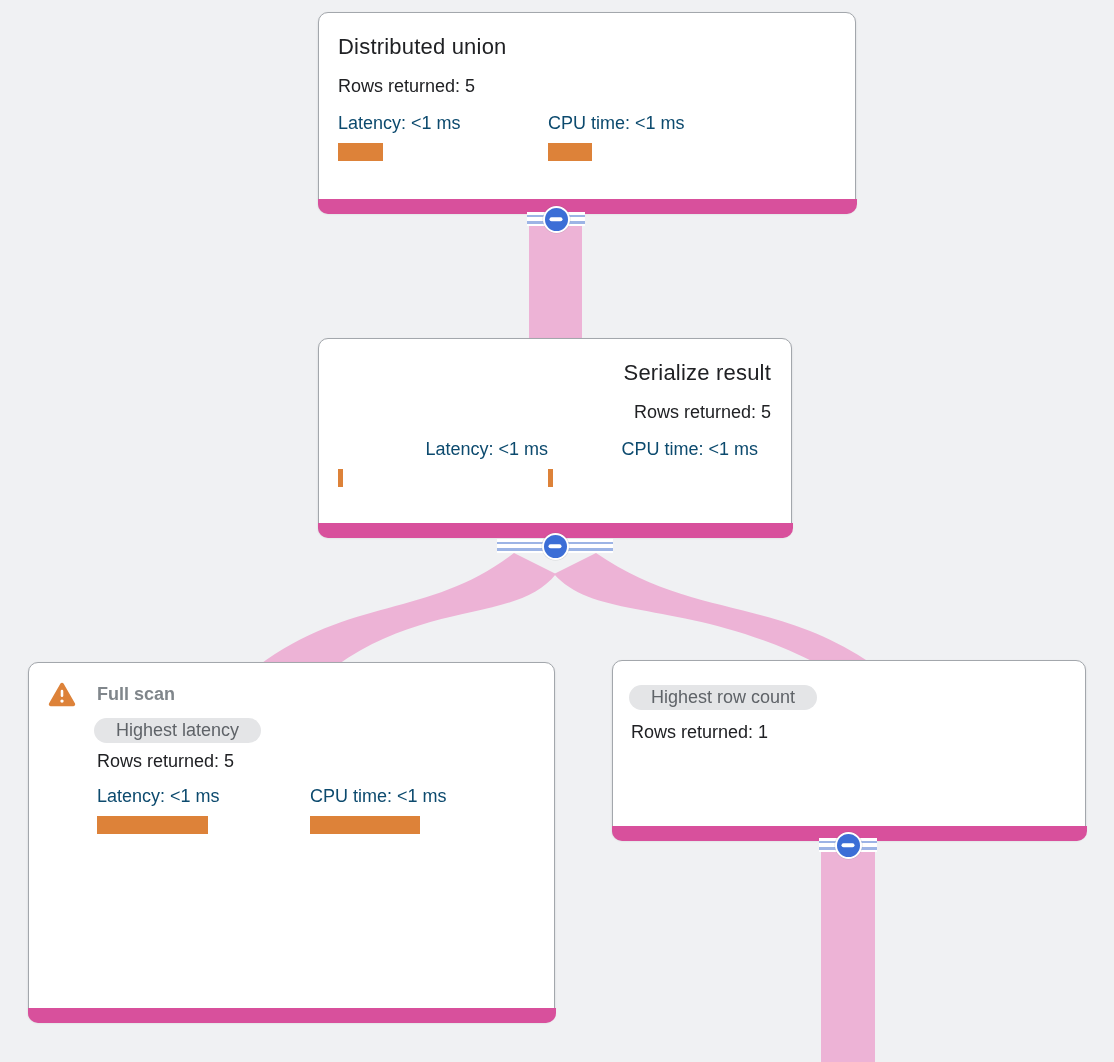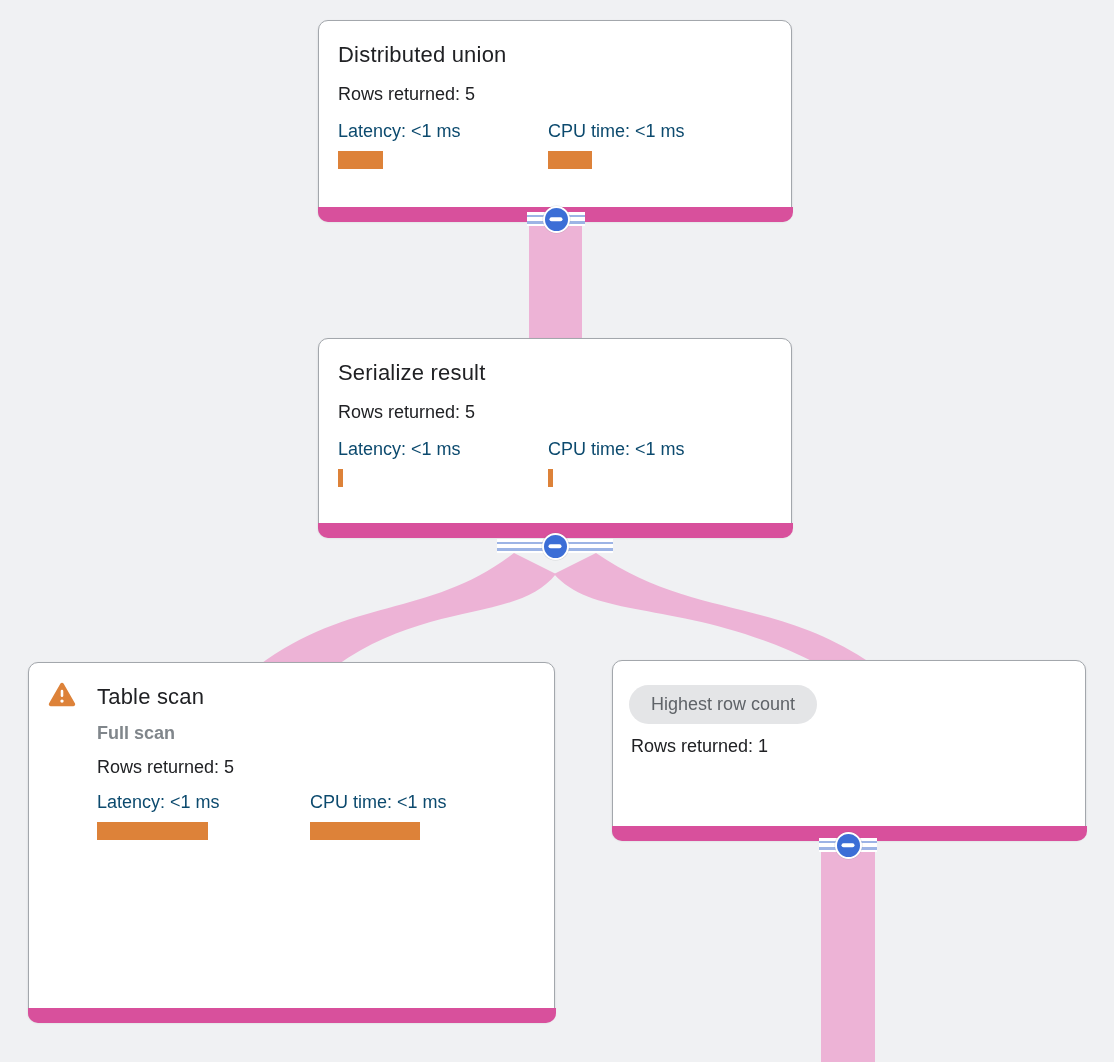--- a/index.html
+++ b/index.html
@@ -26,25 +26,25 @@
   .title{font-size:22px;font-weight:500;letter-spacing:.2px;margin:0 0 16px 0;color:#202124;}
   .rows{font-size:18px;margin:12px 0 16px 0;color:#202124;}
   .metrics{display:flex;}
   .metric .mlabel{font-size:18px;margin:0 0 9px 0;color:#0c4a6e;}
   .bar{height:18px;background:#dd8239;}
   .subtitle{font-size:18px;margin:0 0 9px 0;color:#202124;}
   .scantype{font-size:18px;margin:0 0 13px 0;color:#80868b;font-weight:bold;}
   .badge-row{margin:0 0 8px -3px;}
   .badge{
     display:inline-block;background:#e4e5e7;color:#5f6368;
-    font-size:18px;padding:9px 22px;border-radius:21px;
+    font-size:18px;padding:2px 22px;border-radius:21px;
   }
-  .c1{left:318px;top:20px;width:474px;height:201px;padding:21px 20px 0 19px;}
+  .c1{left:318px;top:12px;width:538px;height:201px;padding:21px 20px 0 19px;}
   .c1 .metric{width:210px;}
-  .c2{left:318px;top:338px;width:474px;height:199px;padding:21px 20px 0 19px;}
+  .c2{left:318px;top:338px;width:474px;height:199px;padding:21px 20px 0 19px;text-align:right;}
   .c2 .metric{width:210px;}
   .c3{left:28px;top:662px;width:527px;height:360px;padding:21px 20px 0 68px;}
   .c3 .metric{width:213px;}
   .c3 .title{margin-bottom:13px;}
   .c3 .rows{margin-bottom:14px;margin-top:4px;}
   .warn{position:absolute;left:19px;top:19px;width:28px;height:26px;}
   .c4{left:612px;top:660px;width:474px;height:180px;padding:24px 20px 0 18px;}
   .c4 .title{margin-bottom:13px;}
   .c4 .badge-row{margin:0 0 11px -2px;}
   
@@ -110,22 +110,24 @@
     </div>
     <div class="footer"></div>
   </div>
 
   <div class="card c3">
     <svg class="warn" viewBox="0 0 24 22">
       <path d="M10.55 1.4 L0.95 18.1 a1.7 1.7 0 0 0 1.47 2.55 h19.16 a1.7 1.7 0 0 0 1.47 -2.55 L13.45 1.4 a1.7 1.7 0 0 0 -2.9 0 Z" fill="#dd8239"></path>
       <rect x="10.9" y="6.5" width="2.2" height="6.2" rx="1.1" fill="#fff"></rect>
       <circle cx="12" cy="16.2" r="1.45" fill="#fff"></circle>
     </svg>
-    <div class="title">Table scan</div>
     <div class="scantype">Full scan</div>
+    <div class="badge-row">
+      <span class="badge">Highest latency</span>
+    </div>
     <div class="rows">Rows returned: 5</div>
     <div class="metrics">
       <div class="metric">
         <div class="mlabel">Latency: &lt;1 ms</div>
         <div class="bar" style="width: 111px;"></div>
       </div>
       <div class="metric">
         <div class="mlabel">CPU time: &lt;1 ms</div>
         <div class="bar" style="width: 110px;"></div>
       </div>

